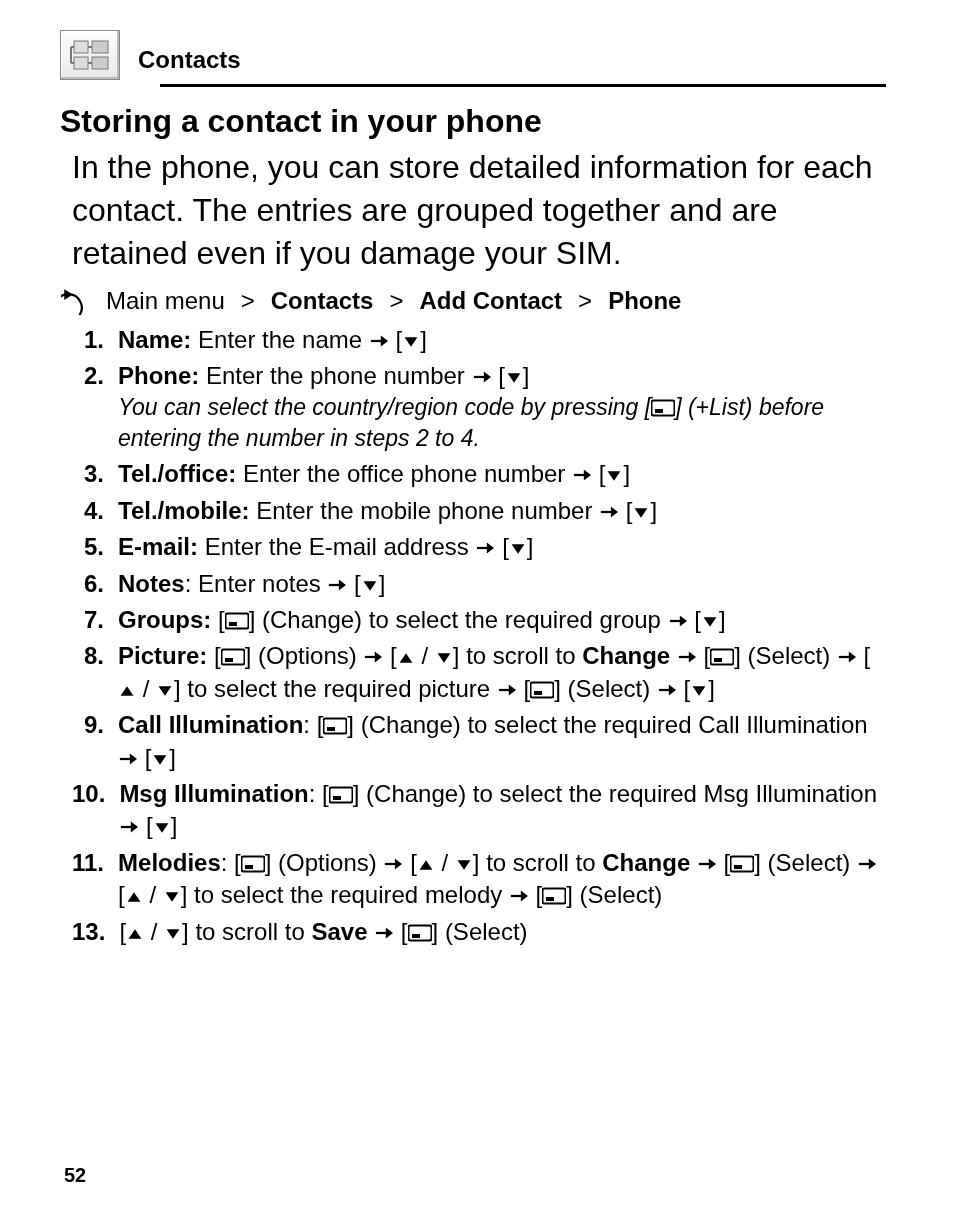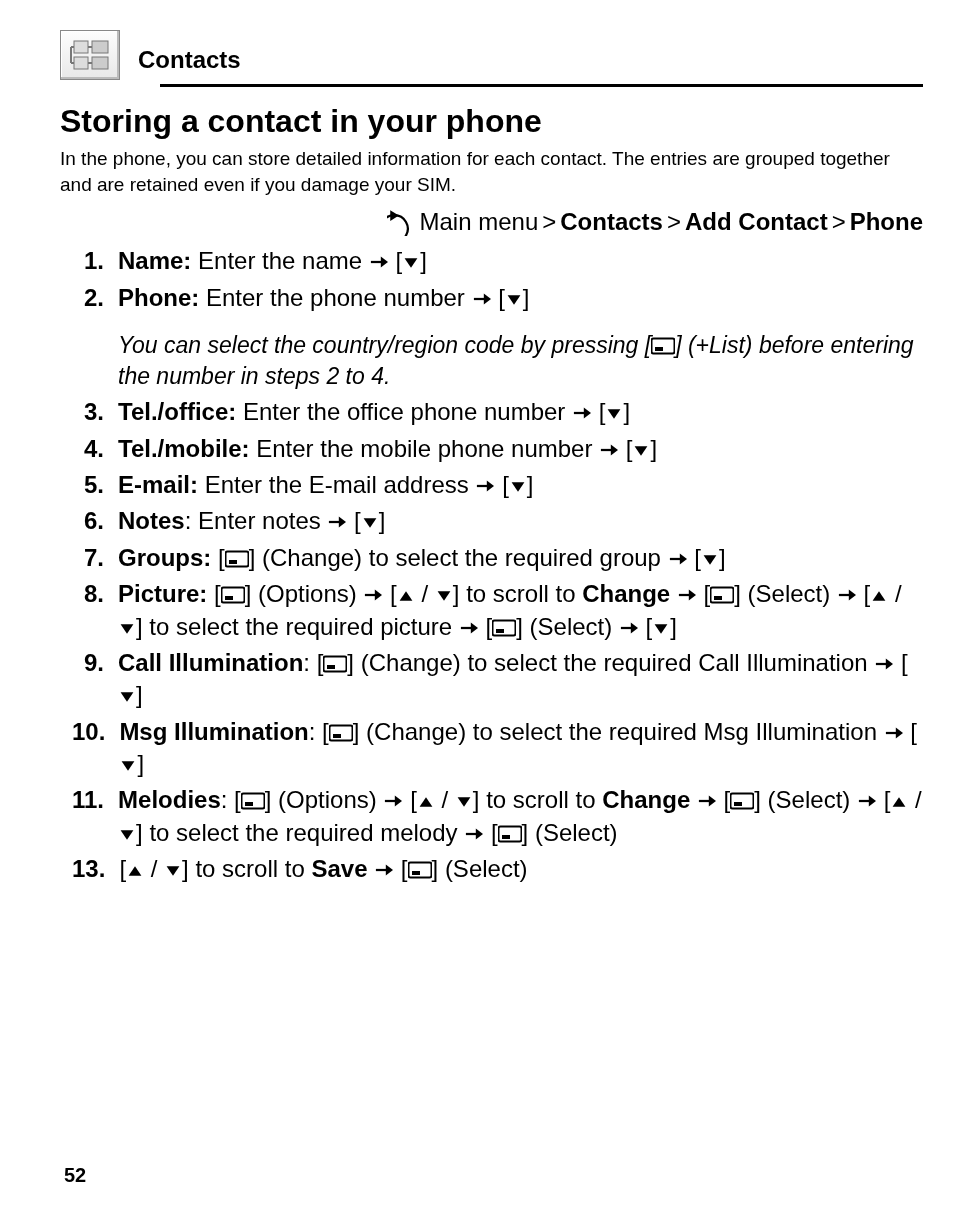--- a/index.html
+++ b/index.html
@@ -8,21 +8,21 @@
     background: #fff;
   }
   body {
     width: 954px;
     height: 1219px;
     font-family: Arial, Helvetica, sans-serif;
     color: #000;
     position: relative;
   }
   .page {
-    padding: 30px 31px 0 60px;
+    padding: 30px 68px 0 60px;
     box-sizing: border-box;
   }
   .header-row {
     display: flex;
     align-items: flex-end;
     gap: 18px;
     margin-bottom: 4px;
   }
   .header-icon {
     width: 58px;
@@ -52,32 +52,31 @@
     margin: 14px 0 18px 0;
     letter-spacing: 0.5px;
   }
   h2.section {
     font-family: "Trebuchet MS", "Segoe UI", Verdana, Arial, sans-serif;
     font-size: 32px;
     font-weight: bold;
     margin: 16px 0 6px 0;
   }
   p.intro {
-    font-size: 19px;
+    font-size: 32px;
     line-height: 1.35;
-    margin: 0 0 10px 0;
+    margin: 0 0 10px 12px;
   }
   .nav-line {
     display: flex;
     align-items: center;
     flex-wrap: wrap;
-    gap: 4px;
+    gap: 16px;
     font-size: 24px;
     margin: 6px 0 8px 0;
-    justify-content: flex-end;
   }
   .nav-icon {
     width: 30px; height: 30px;
     display: inline-flex;
     align-items: center;
     justify-content: center;
   }
   ol.steps {
     list-style: none;
     padding: 0;
@@ -93,21 +92,21 @@
   ol.steps .num {
     flex: 0 0 32px;
     text-align: right;
     font-weight: bold;
   }
   ol.steps .body {
     flex: 1;
   }
   .note {
     font-style: italic;
-    margin-top: 16px;
+    margin-top: 0;
     font-size: 23px;
   }
   .b { font-weight: bold; }
   .page-num {
     position: absolute;
     left: 64px;
     bottom: 32px;
     font-size: 20px;
     font-weight: bold;
   }

